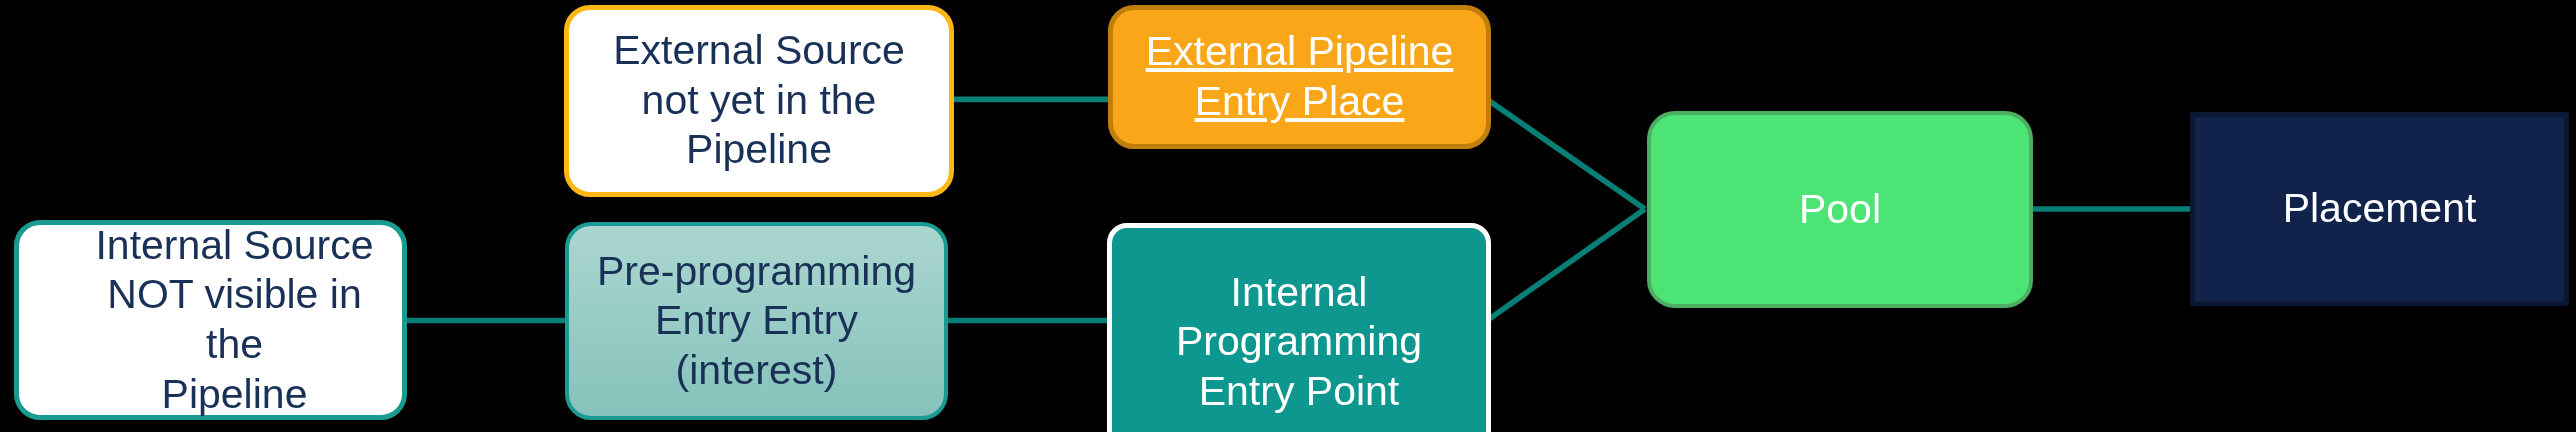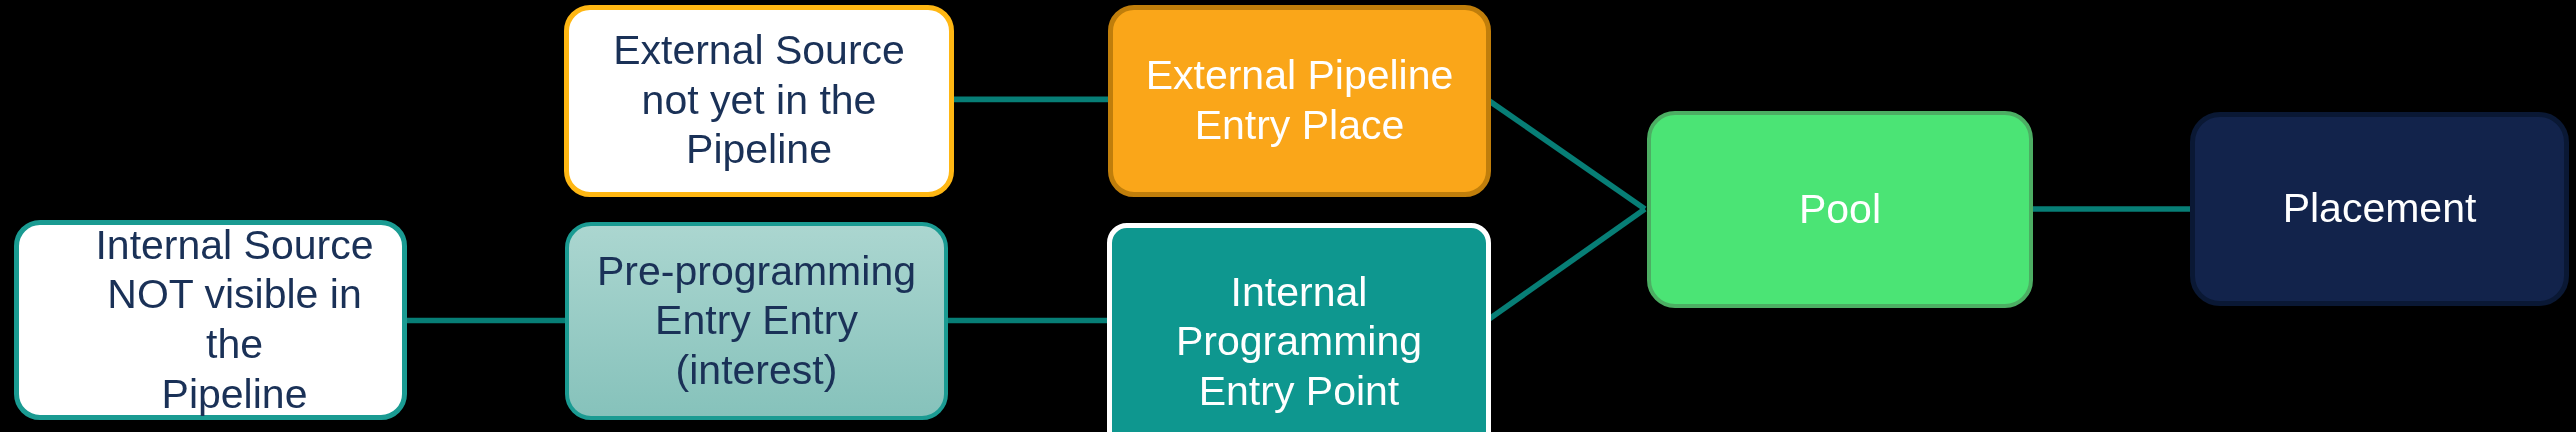--- a/index.html
+++ b/index.html
@@ -36,26 +36,26 @@
   .node .label {
     white-space: pre-line;
     font-size: 41px;
     line-height: 1.21;
     font-weight: 500;
     letter-spacing: 0px;
     padding: 0 7.5px;
   }
   
   #node-external_source      { left: 564px;  top: 4.7px;   width: 390px; height: 192px; }
-  #node-external_pipeline    { left: 1108px; top: 4.7px;   width: 383px; height: 192px; }
+  #node-external_pipeline    { left: 1108px; top: 4.7px;   width: 383px; height: 144px; text-decoration: underline; }
   #node-internal_source      { left: 14px;   top: 220px; width: 393px; height: 200px; padding-left: 48px; }
   #node-pre_programming      { left: 565px;  top: 222px; width: 383px; height: 198px; border-width: 4.7px; }
   #node-internal_programming { left: 1107px; top: 223px; width: 384px; height: 238px; border-radius: 20px; }
   #node-pool                 { left: 1647px; top: 111px; width: 386px; height: 197px; border-width: 4.7px; border-radius: 28px; }
-  #node-placement            { left: 2190px; top: 112px; width: 379px; height: 194px; border-radius: 30px; }
+  #node-placement            { left: 2190px; top: 112px; width: 379px; height: 194px; border-radius: 3px; }
 </style>
 </head>
 <body style="background: rgb(0, 0, 0);">
 
 <div class="canvas">
 
   <svg class="connectors" viewBox="0 0 2750 462" xmlns="http://www.w3.org/2000/svg">
     <line class="connector" x1="432" y1="342" x2="606" y2="342" stroke-width="6" stroke="#077E76"></line>
     <line class="connector" x1="1014" y1="106" x2="1186" y2="106" stroke-width="6" stroke="#077E76"></line>
     <line class="connector" x1="1008" y1="342" x2="1185" y2="342" stroke-width="6" stroke="#077E76"></line>

